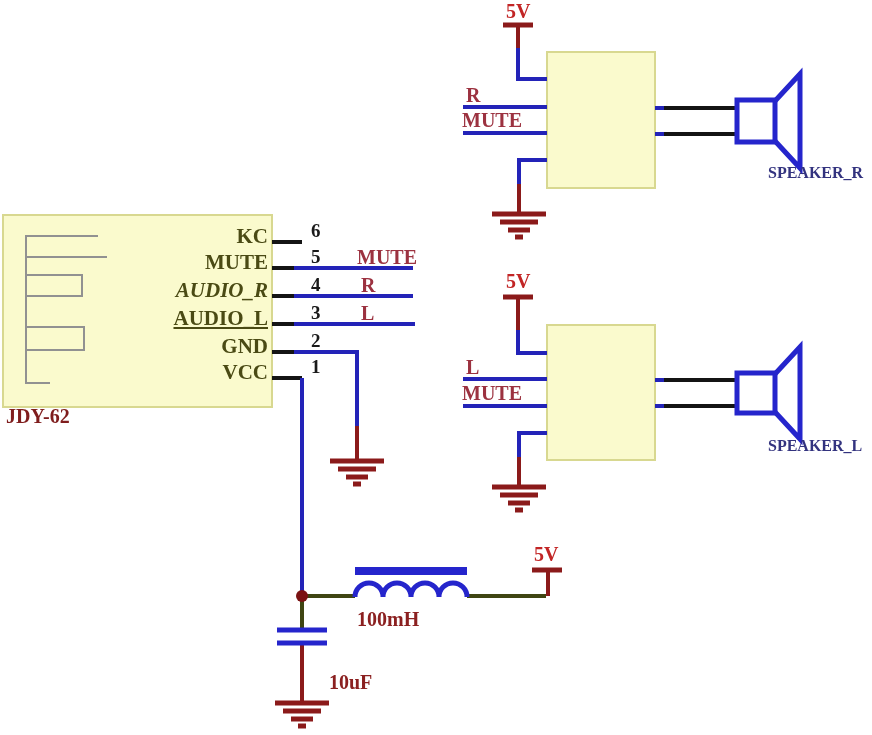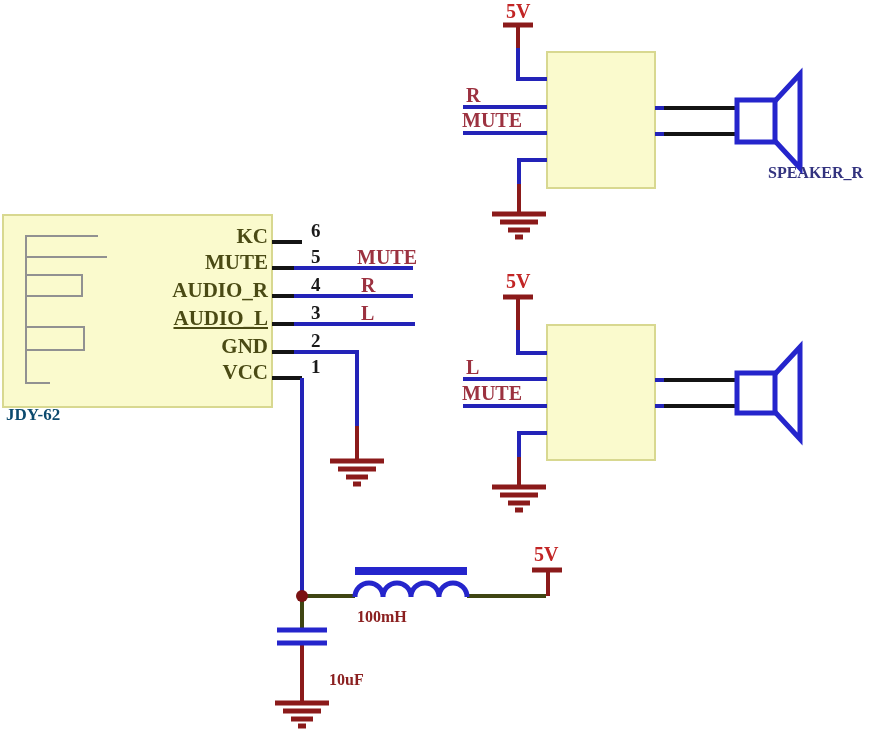--- a/index.html
+++ b/index.html
@@ -15,24 +15,24 @@
     position:absolute;
     font-family:"Liberation Serif", serif;
     font-weight:bold;
     white-space:nowrap;
     line-height:1;
     letter-spacing:0px;
   }
   .red5v   { color:#c22525; font-size:20px;text-align:right; }
   .net     { color:#9c3240; font-size:20px; }
   .navy    { color:#33337f; font-size:16px;margin-left:37px; }
-  .dkred   { color:#8b2020; font-size:16px; }
+  .dkred   { color:#8b2020; font-size:20px; }
   .pinname { color:#4a4a14; font-size:21px; }
   .pinnum  { color:#1a1a1a; font-size:19px; }
-  .modname { color:#0c4a6e; font-size:17px; }
+  .modname { color:#7f1d1d; font-size:20px; }
 </style>
 </head>
 <body>
 
 <div id="canvas">
 
   <svg id="schematic-svg" width="872" height="735" viewBox="0 0 872 735">
 
     <rect x="3" y="215" width="269" height="192" fill="#fafacd" stroke="#d8d890" stroke-width="2"></rect>
     <rect x="547" y="52" width="108" height="136" fill="#fafacd" stroke="#d8d890" stroke-width="2"></rect>
@@ -153,21 +153,21 @@
     <g stroke="#2525cc" stroke-width="5">
       <path d="M277 630 H327"></path>
       <path d="M277 643 H327"></path>
     </g>
   </svg>
 
   <span class="lbl modname" style="left:6px; top:406px;">JDY-62</span>
 
   <span class="lbl pinname" style="right:604px; top:226px;">KC</span>
   <span class="lbl pinname" style="right:604px; top:252px;">MUTE</span>
-  <span class="lbl pinname" style="right:604px; top:280px;">AUDIO_R</span>
+  <span class="lbl pinname" style="right:604px; top:280px;font-style:italic;">AUDIO_R</span>
   <span class="lbl pinname" style="right:604px; top:308px;text-decoration:underline;">AUDIO_L</span>
   <span class="lbl pinname" style="right:604px; top:336px;">GND</span>
   <span class="lbl pinname" style="right:604px; top:362px;text-align:center;">VCC</span>
 
   <span class="lbl pinnum" style="left:311px; top:221px;">6</span>
   <span class="lbl pinnum" style="left:311px; top:247px;">5</span>
   <span class="lbl pinnum" style="left:311px; top:275px;">4</span>
   <span class="lbl pinnum" style="left:311px; top:303px;">3</span>
   <span class="lbl pinnum" style="left:311px; top:331px;">2</span>
   <span class="lbl pinnum" style="left:311px; top:357px;">1</span>
@@ -177,18 +177,19 @@
   <span class="lbl net" style="left:361px; top:303px;">L</span>
 
   <span class="lbl red5v" style="left:506px; top:1px;">5V</span>
   <span class="lbl net" style="left:466px; top:85px;">R</span>
   <span class="lbl net" style="left:462px; top:110px;">MUTE</span>
   <span class="lbl navy" style="left:731px; top:165px;">SPEAKER_R</span>
 
   <span class="lbl red5v" style="left:506px; top:271px;">5V</span>
   <span class="lbl net" style="left:466px; top:357px;">L</span>
   <span class="lbl net" style="left:462px; top:383px;">MUTE</span>
+  <span class="lbl navy" style="left:731px; top:438px;">SPEAKER_L</span>
 
   <span class="lbl red5v" style="left:534px; top:544px;">5V</span>
   <span class="lbl dkred" style="left:357px; top:609px;">100mH</span>
   <span class="lbl dkred" style="left:329px; top:672px;">10uF</span>
 
 </div>
 
 </body></html>

